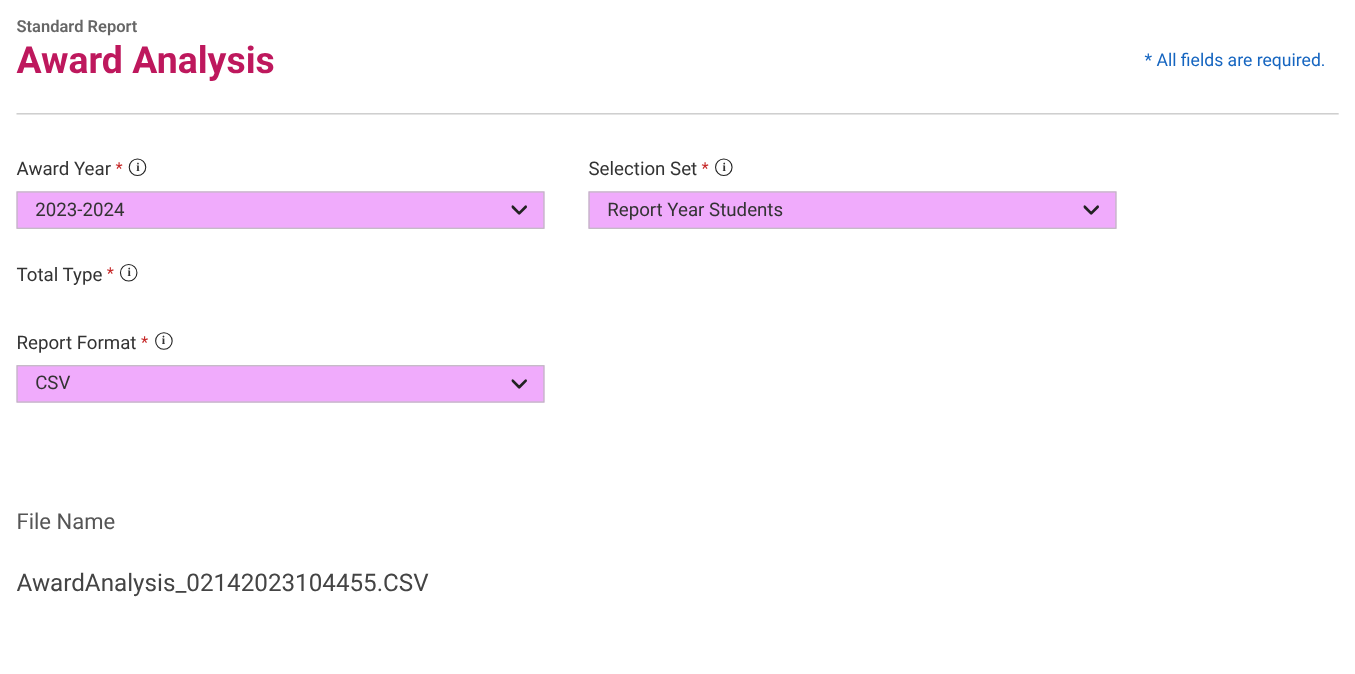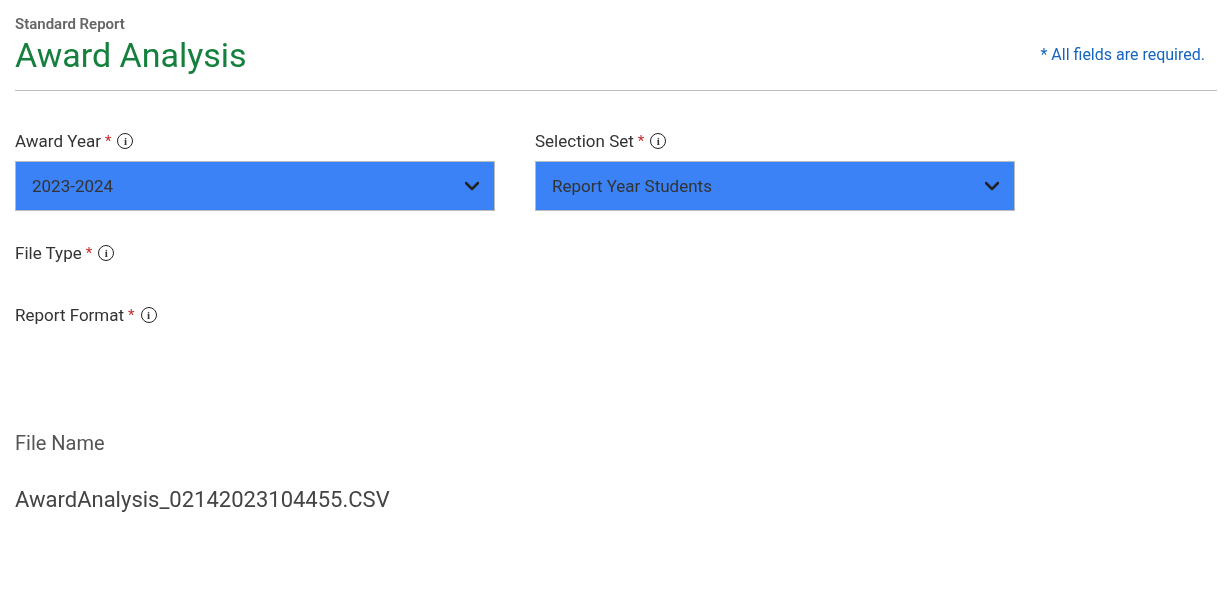--- a/index.html
+++ b/index.html
@@ -11,36 +11,36 @@
     body {
       font-family: -apple-system, BlinkMacSystemFont, "Segoe UI", Roboto, "Helvetica Neue", Arial, sans-serif;
       background: #fff;
       color: #333;
       padding: 15px;
       width: 1232px;
     }
     
     .header-section {
       position: relative;
-      padding-bottom: 15px;
+      padding-bottom: 28px;
       border-bottom: 1px solid #bbb;
       margin-bottom: 40px;
     }
     
     .subtitle {
       color: #666;
       font-size: 15px;
       font-weight: 600;
       margin-bottom: 2px;
     }
     
     .title {
-      color: #15803d;
+      color: #be185d;
       font-size: 34px;
-      font-weight: 400;
+      font-weight: 700;
     }
     
     .required-note {
       position: absolute;
       right: 12px;
       top: 30px;
       color: #1565c0;
       font-size: 16px;
     }
     
@@ -54,21 +54,20 @@
     .form-field {
       display: flex;
       flex-direction: column;
     }
     
     .field-label {
       color: #333;
       font-size: 17px;
       margin-bottom: 10px;
       display: flex;
-      align-items: center;
       gap: 2px;
     }
     
     .required-asterisk {
       color: #c62828;
       font-size: 15px;
       margin-left: 2px;
       margin-right: 2px;
     }
     
@@ -93,23 +92,23 @@
       font-weight: bold;
     }
     
     .select-wrapper {
       position: relative;
       width: 100%;
     }
     
     .select-control {
       width: 100%;
-      height: 50px;
+      height: 34px;
       border: 1px solid #bbb;
-      background: #3b82f6;
+      background: #f0abfc;
       padding: 0 40px 0 16px;
       font-size: 17px;
       color: #333;
       cursor: pointer;
       appearance: none;
       display: flex;
       align-items: center;
     }
     
     .chevron-down {
@@ -188,31 +187,41 @@
       <span class="chevron-down">
         <svg viewBox="0 0 14 14" width="14" height="14">
             <path d="M1 4 L7 10 L13 4" stroke="#222" stroke-width="2.5" fill="none" stroke-linecap="round" stroke-linejoin="round"></path>
           </svg>
       </span>
     </div>
   </div>
 
   <div class="form-field row-2-col-1">
     <div class="field-label">
-      <span>File Type</span>
+      <span>Total Type</span>
       <span class="required-asterisk">*</span>
       <span class="info-icon"></span>
     </div>
   </div>
 
   <div class="form-field row-3-col-1">
     <div class="field-label">
       <span>Report Format</span>
       <span class="required-asterisk">*</span>
       <span class="info-icon"></span>
+    </div>
+    <div class="select-wrapper">
+      <div class="select-control">
+        <span>CSV</span>
+      </div>
+      <span class="chevron-down">
+        <svg viewBox="0 0 14 14" width="14" height="14">
+            <path d="M1 4 L7 10 L13 4" stroke="#222" stroke-width="2.5" fill="none" stroke-linecap="round" stroke-linejoin="round"></path>
+          </svg>
+      </span>
     </div>
   </div>
 
 </div>
 
 <div class="file-name-section">
   <div class="file-name-label">File Name</div>
   <div class="file-name-value">AwardAnalysis_02142023104455.CSV</div>
 </div>
 

